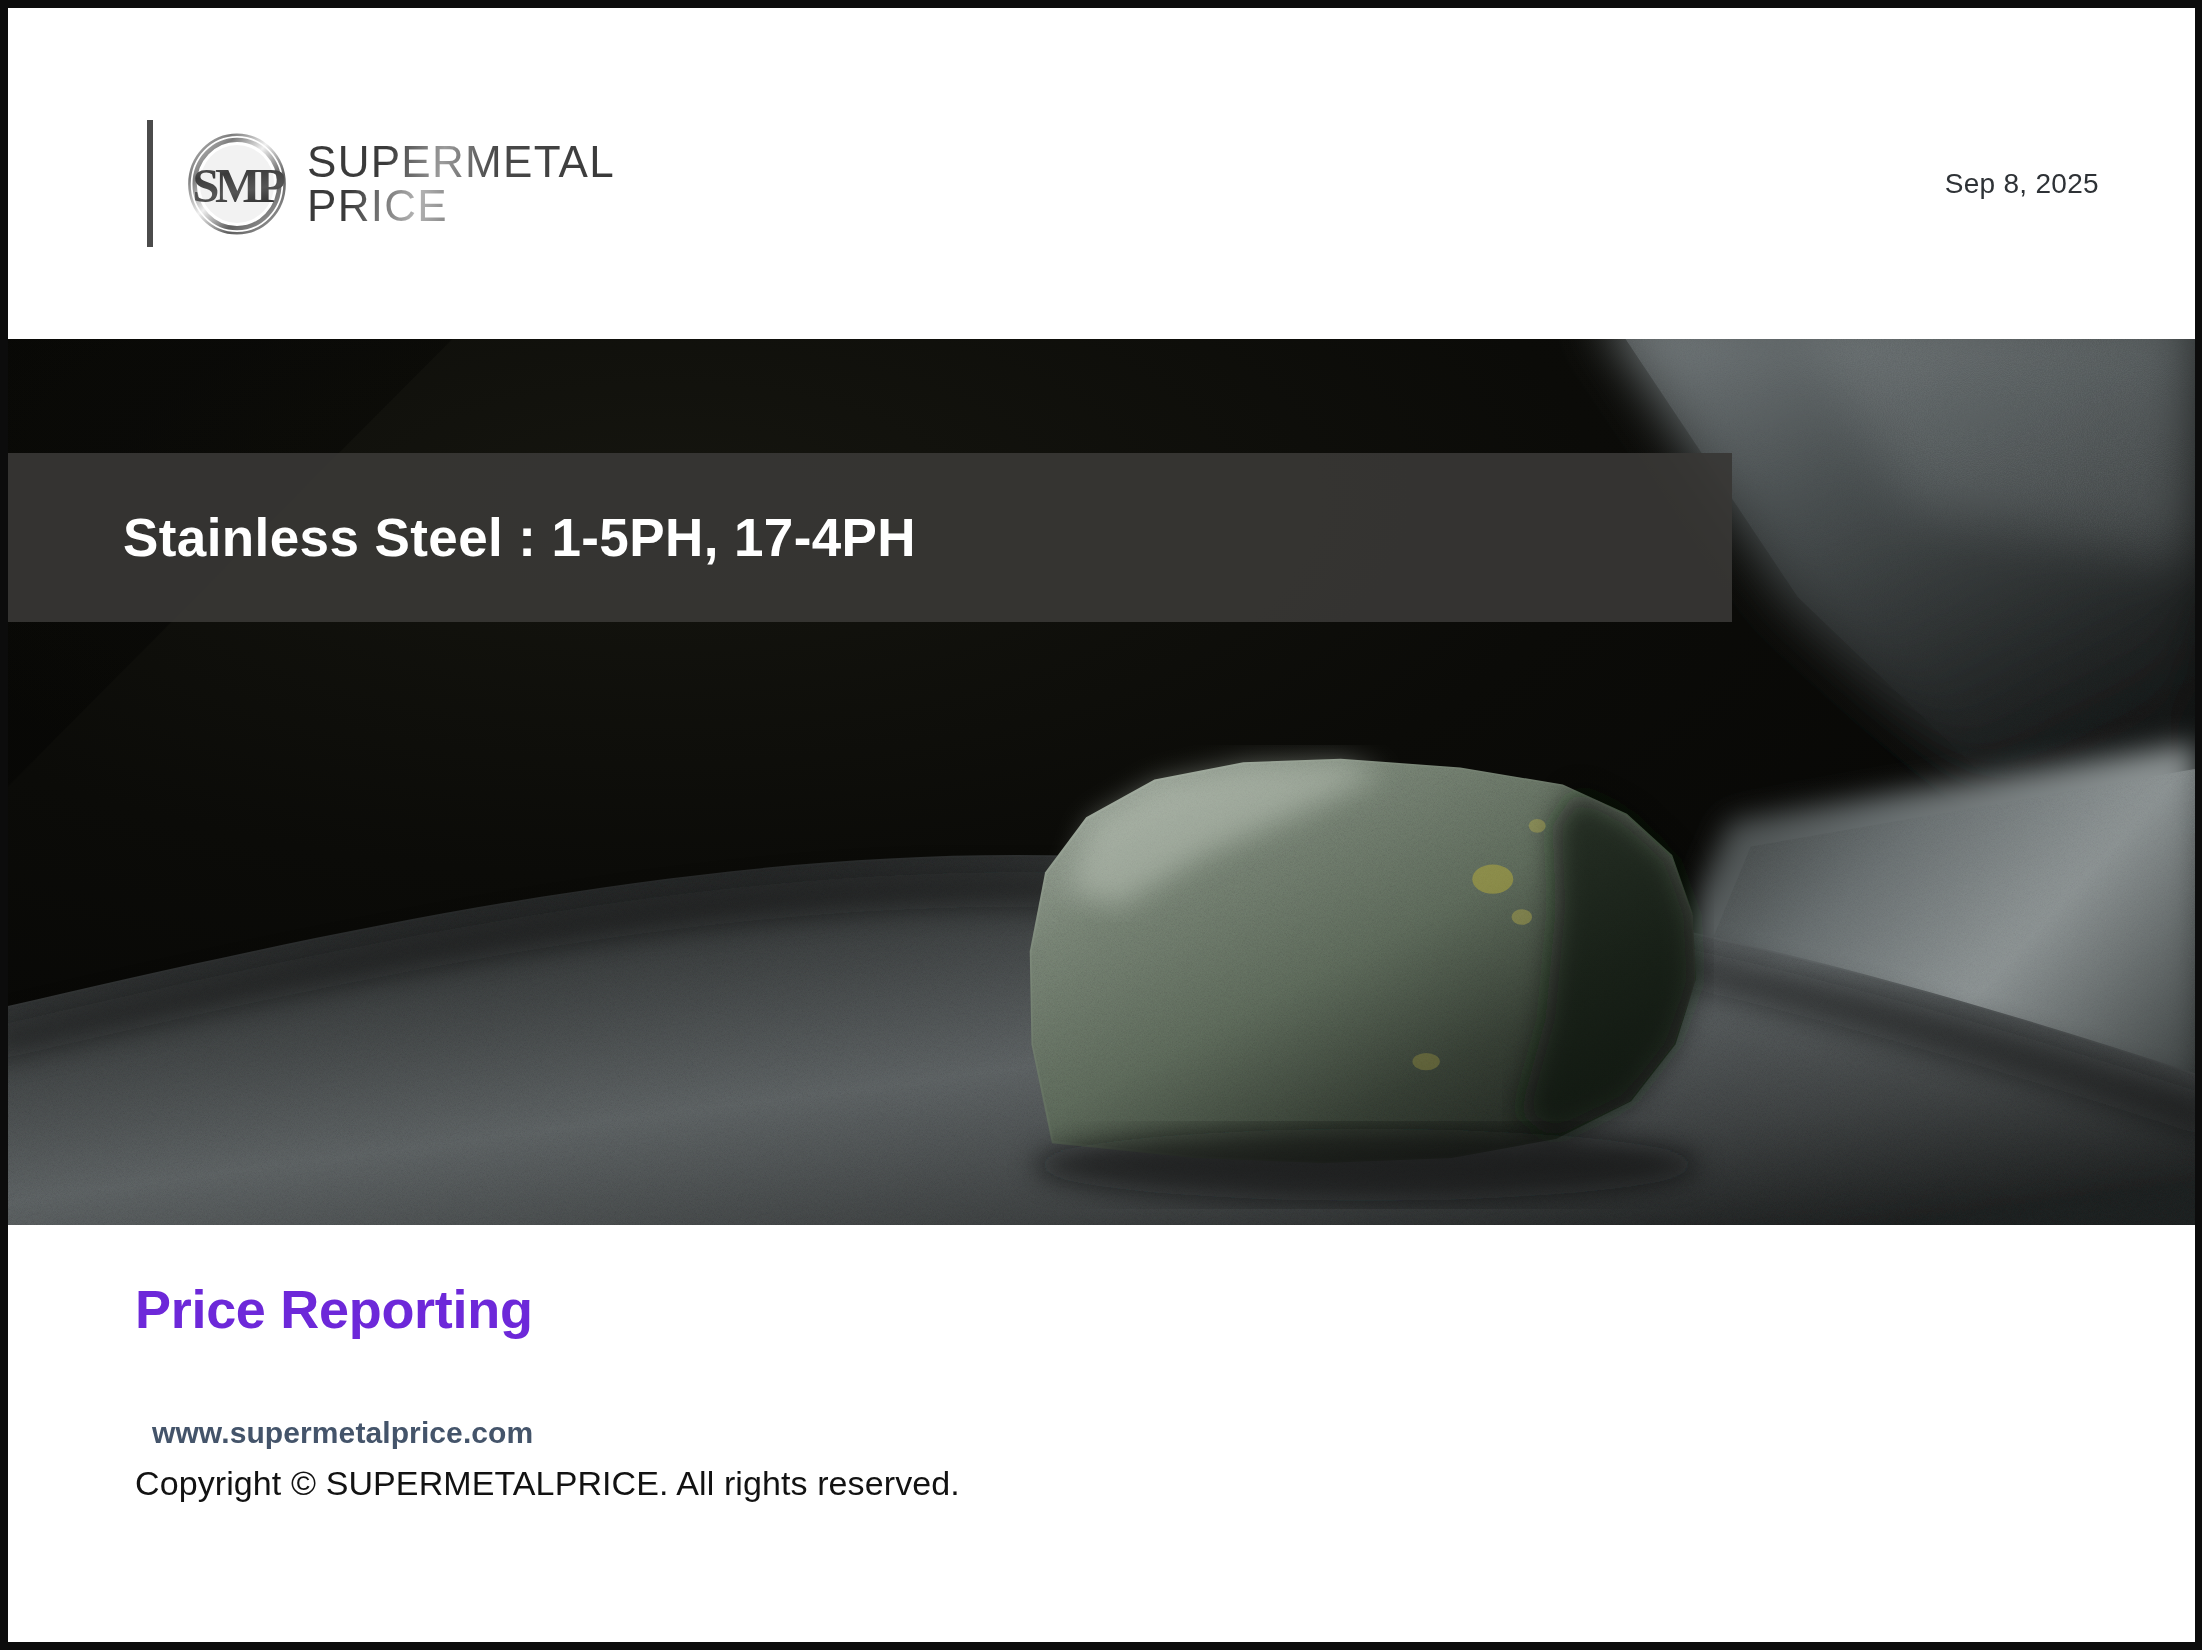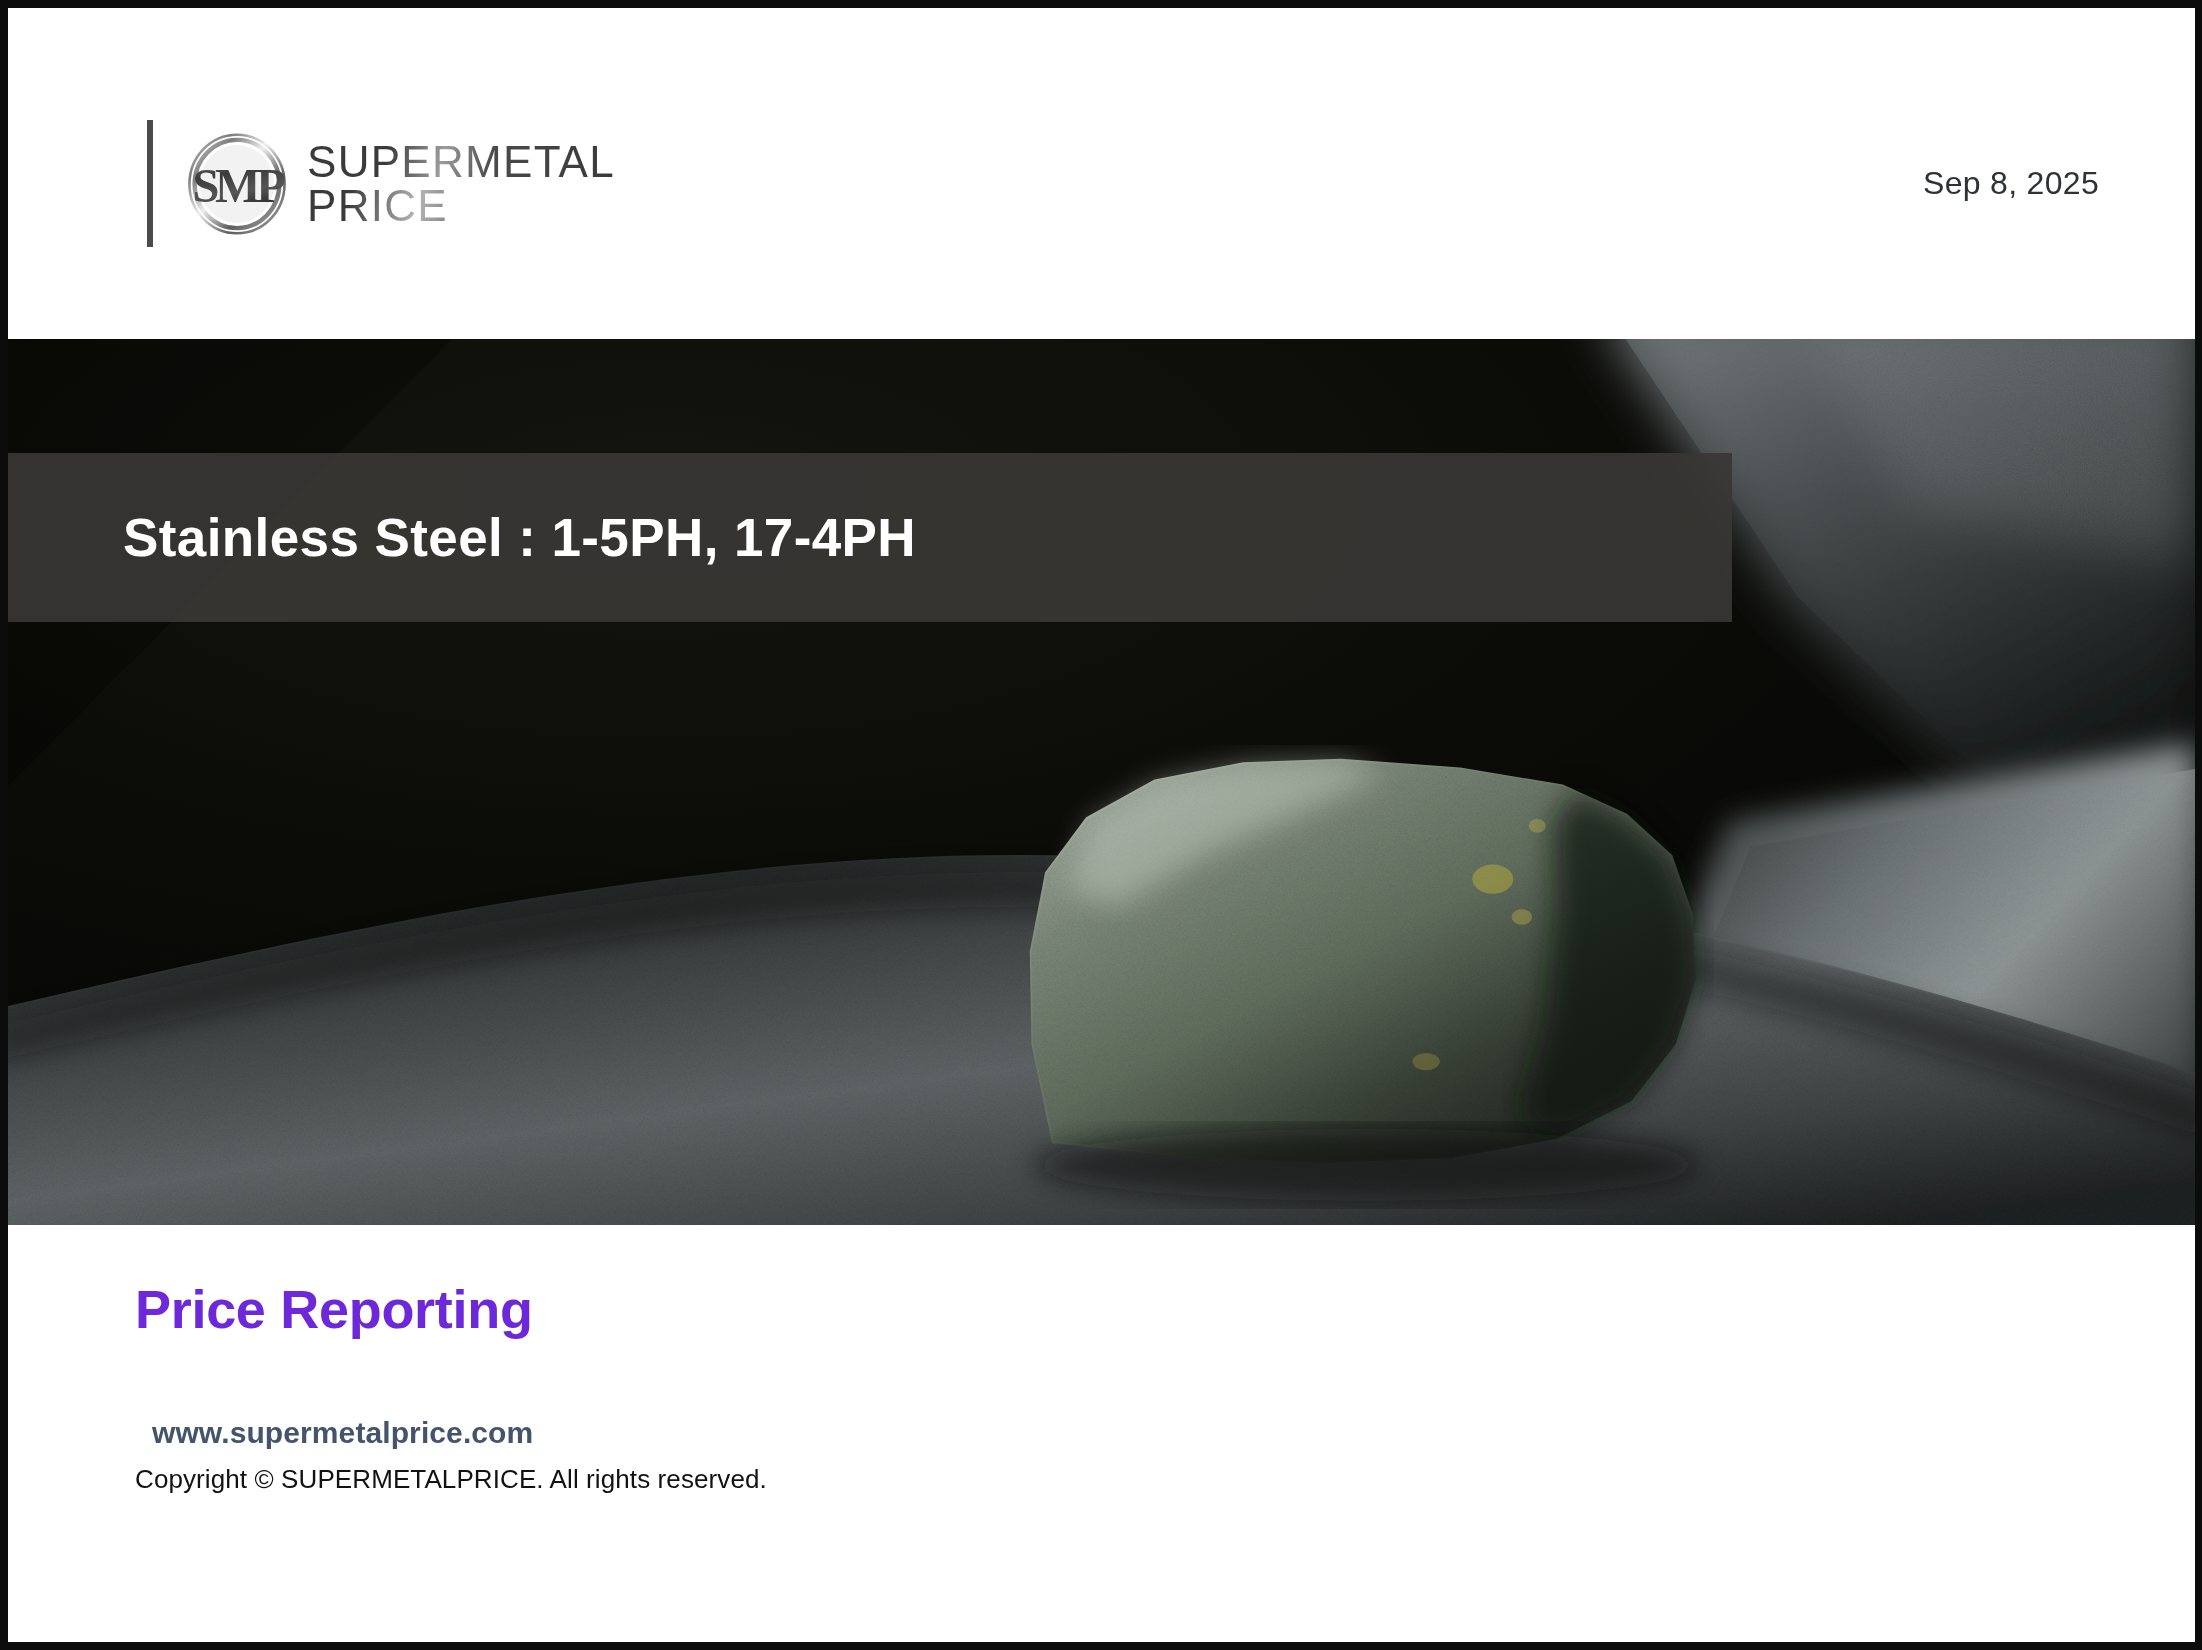--- a/index.html
+++ b/index.html
@@ -83,21 +83,21 @@
   }
   .brand-word.second {
     background: linear-gradient(100deg,#3a3a3a 0%,#3a3a3a 14%,#b4b4b4 36%,#666 55%,#3d3d3d 100%);
     -webkit-background-clip: text;
     background-clip: text;
     color: transparent;
   }
 
   .header-date {
     margin-right: 96px;
-    font-size: 32px;
+    font-size: 28px;
     color: #2e3236;
     font-weight: 400;
     letter-spacing: 0.3px;
     white-space: nowrap;
   }
 
   
   .hero {
     position: relative;
     flex: 0 0 886px;
@@ -153,21 +153,21 @@
     color: #44546a;
     font-weight: 600;
     letter-spacing: 0.1px;
     text-decoration: none;
     margin-bottom: 13.8px;
     white-space: nowrap;
     width: max-content;
     margin-left: 17px;
   }
   .footer-copyright {
-    font-size: 26px;
+    font-size: 34px;
     color: #121212;
     font-weight: 400;
     letter-spacing: 0.1px;
     white-space: nowrap;
   }
 </style>
 </head>
 <body>
 
 <div class="page">

